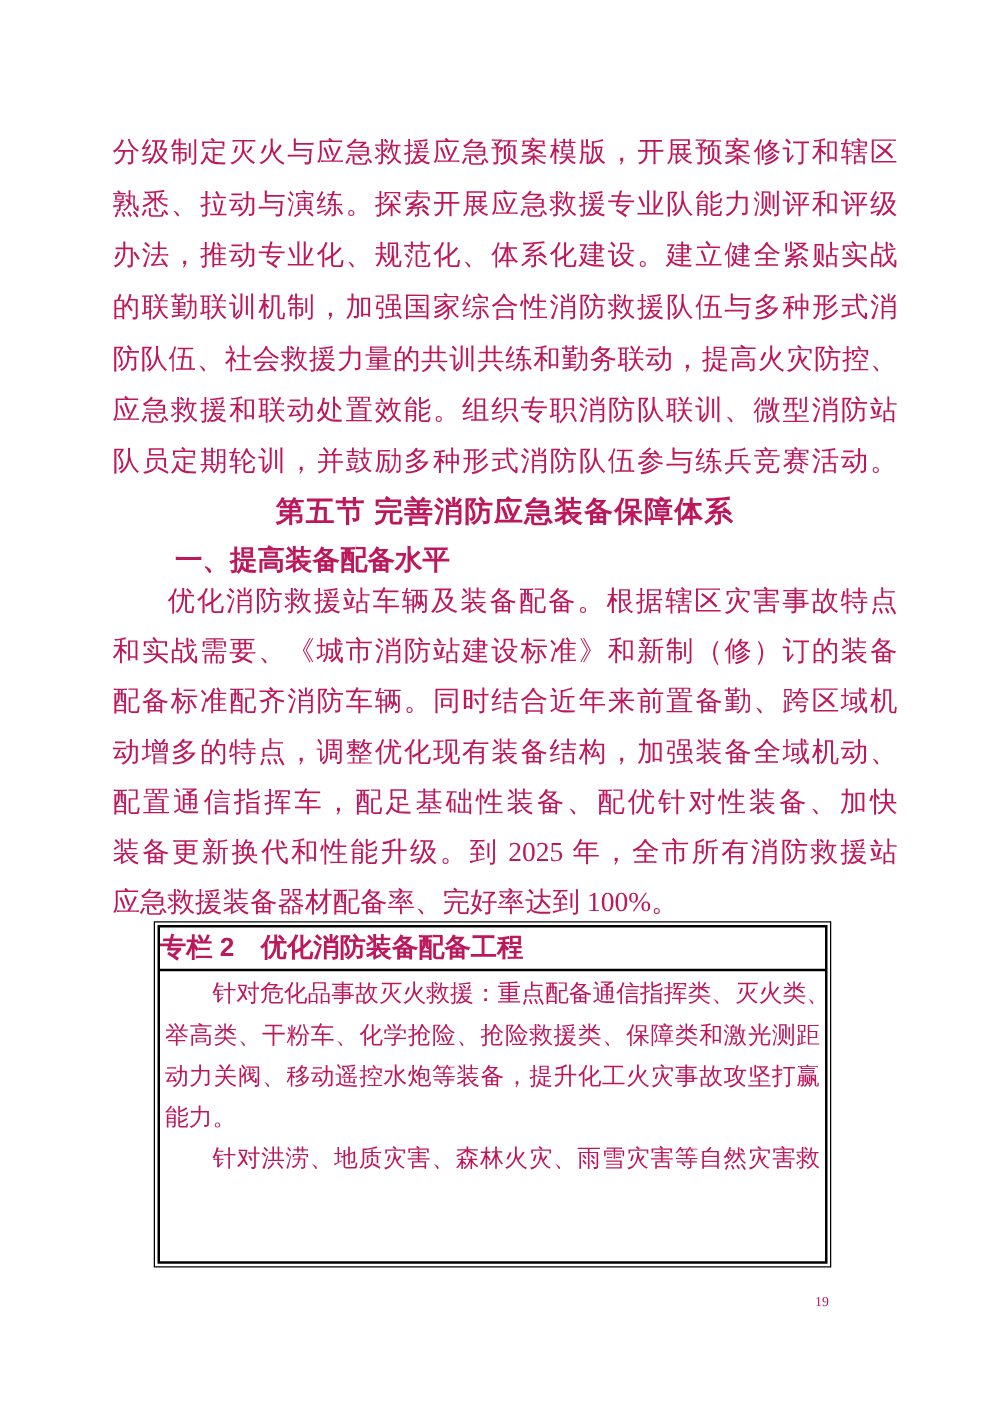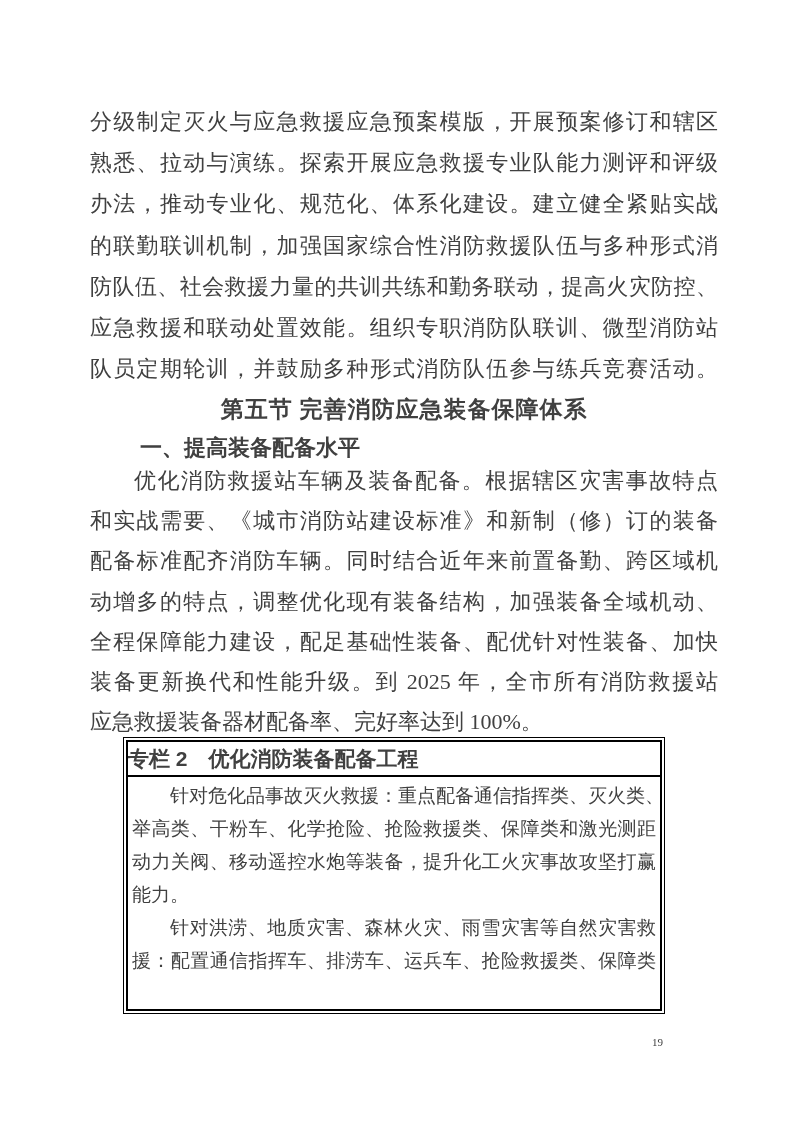--- a/index.html
+++ b/index.html
@@ -1,18 +1,18 @@
 <!DOCTYPE html>
 <html><head>
 <meta charset="utf-8">
 <style>
   html, body { margin:0; padding:0; background:#ffffff; }
   .page {
     position:relative; width:793px; height:1122px; background:#ffffff;
-    color:#404040; overflow:hidden;
+    color:#be185d; overflow:hidden;
     font-family:"Liberation Serif", serif;
   }
   .col { position:absolute; left:90px; width:628px; }
 
   
   .bl {
     font-family:"Liberation Serif", serif;
     font-size:22px; height:41.2px; line-height:41.2px;
     text-align:justify; text-align-last:justify;
     overflow:hidden; white-space:nowrap;
@@ -83,34 +83,33 @@
 
   <div class="section-heading">第五节  完善消防应急装备保障体系</div>
 
   <div class="subsection-heading">一、提高装备配备水平</div>
 
   <div class="col para2 p2">
     <div class="bl ind">优化消防救援站车辆及装备配备。根据辖区灾害事故特点</div>
     <div class="bl">和实战需要、《城市消防站建设标准》和新制（修）订的装备</div>
     <div class="bl">配备标准配齐消防车辆。同时结合近年来前置备勤、跨区域机</div>
     <div class="bl">动增多的特点，调整优化现有装备结构，加强装备全域机动、</div>
-    <div class="bl">全程保障能力建设，配足基础性装备、配优针对性装备、加快</div>
+    <div class="bl">配置通信指挥车，配足基础性装备、配优针对性装备、加快</div>
     <div class="bl">装备更新换代和性能升级。到 2025 年，全市所有消防救援站</div>
     <div class="bl last">应急救援装备器材配备率、完好率达到 100%。</div>
   </div>
 
   <div class="panel">
     <div class="panel-inner">
       <div class="panel-title">专栏 2　优化消防装备配备工程</div>
       <div class="panel-body">
         <div class="pl ind">针对危化品事故灭火救援：重点配备通信指挥类、灭火类、</div>
         <div class="pl">举高类、干粉车、化学抢险、抢险救援类、保障类和激光测距</div>
         <div class="pl">动力关阀、移动遥控水炮等装备，提升化工火灾事故攻坚打赢</div>
         <div class="pl last">能力。</div>
         <div class="pl ind">针对洪涝、地质灾害、森林火灾、雨雪灾害等自然灾害救</div>
-        <div class="pl">援：配置通信指挥车、排涝车、运兵车、抢险救援类、保障类</div>
       </div>
     </div>
   </div>
 
   <div class="page-number">19</div>
 
 </div>
 
 </body></html>

